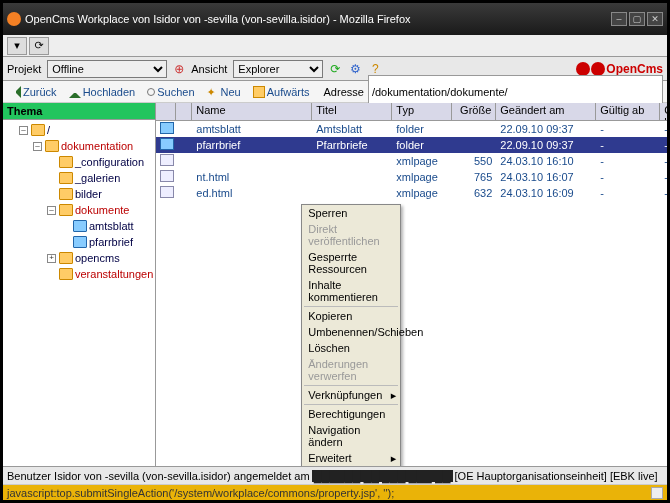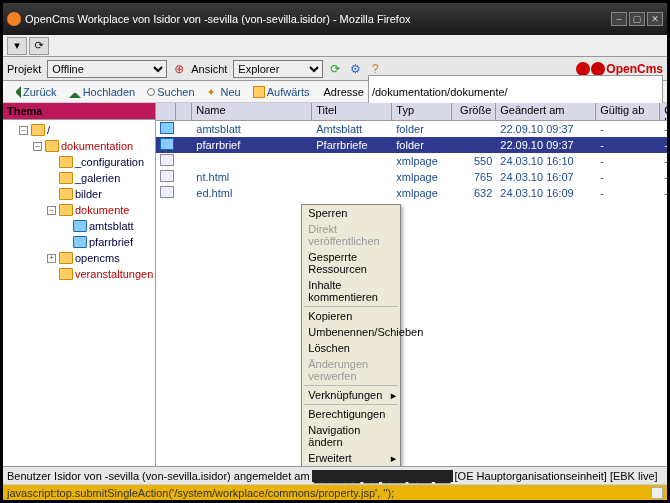--- a/index.html
+++ b/index.html
@@ -19,21 +19,21 @@
 .logo { margin-left: auto; display: flex; align-items: center; gap: 1px; }
 .logo .gear { width: 14px; height: 14px; background: #c00; border-radius: 50%; display:inline-block; }
 .logo b { color: #c00; font-size: 12px; }
 .actionbar { background: #f5f5f5; height: 22px; display: flex; align-items: center; border-bottom: 1px solid #ccc; }
 .actionbar .link-btn { display: flex; align-items: center; gap: 2px; padding: 0 6px; color: #1a4b8c; cursor: pointer; }
 .actionbar .aico { width: 12px; height: 12px; display:inline-block; }
 .addr-label { margin-left: 8px; margin-right: 4px; }
 .addr-input { flex: 1; height: 16px; border: 1px solid #999; background:#fff; padding: 16px 3px; margin-right: 4px; font-size:11px; }
 .main { flex: 1; display: flex; background: #fff; overflow: hidden; }
 .sidebar { width: 160px; border-right: 1px solid #999; display: flex; flex-direction: column; }
-.side-head { background: #be185d; border-bottom: 1px solid #999; padding: 2px 4px; font-weight: bold; }
+.side-head { background: #22c55e; border-bottom: 1px solid #999; padding: 2px 4px; font-weight: bold; }
 .tree { padding: 2px 2px; overflow: auto; flex:1; }
 .tree ul { list-style: none; padding-left: 14px; }
 .tree li { white-space: nowrap; line-height: 16px; display:flex; align-items:center; gap:2px;}
 .twisty { width: 9px; height: 9px; border: 1px solid #888; background:#fff; display: inline-flex; align-items:center; justify-content:center; font-size:8px; line-height:8px; color:#333; margin-right:1px;}
 .twisty.none { border:none; background:none; }
 .fico { width: 14px; height: 12px; background: #fc6; border: 1px solid #c80; border-radius: 1px; display:inline-block; }
 .fico.blue { background:#8cf; border-color:#26a; }
 .tree a { color: #004; text-decoration: none; }
 .tree a.hl { color: #b00; }
 .filearea { flex: 1; display: flex; flex-direction: column; position: relative; }

